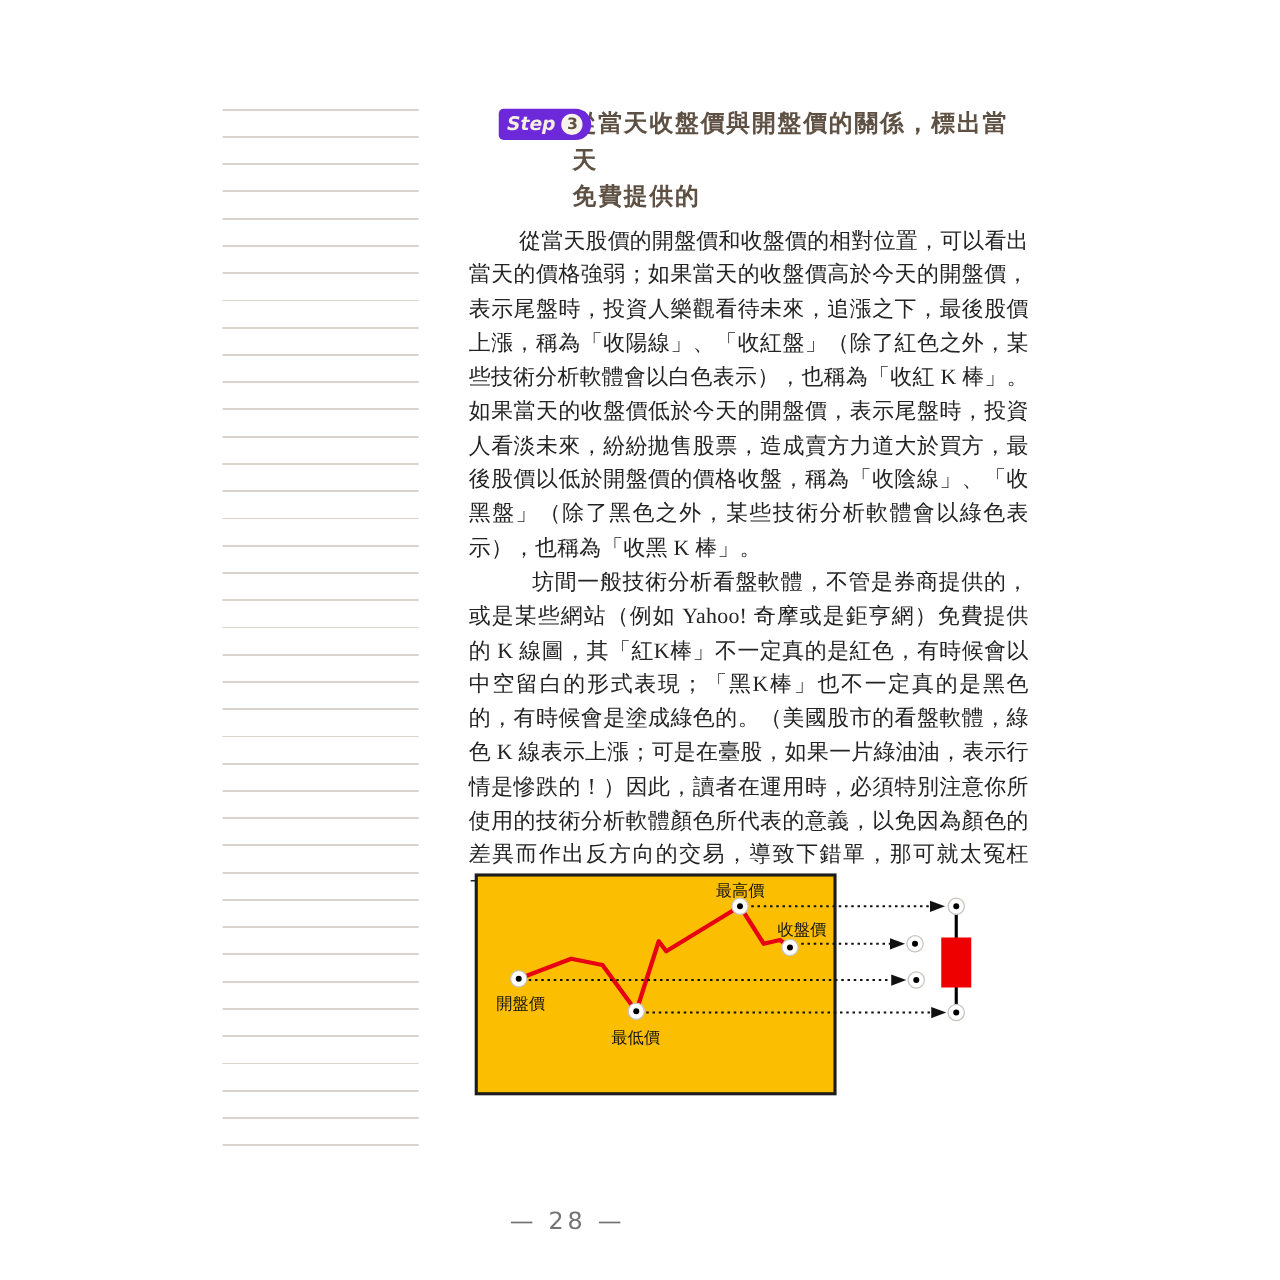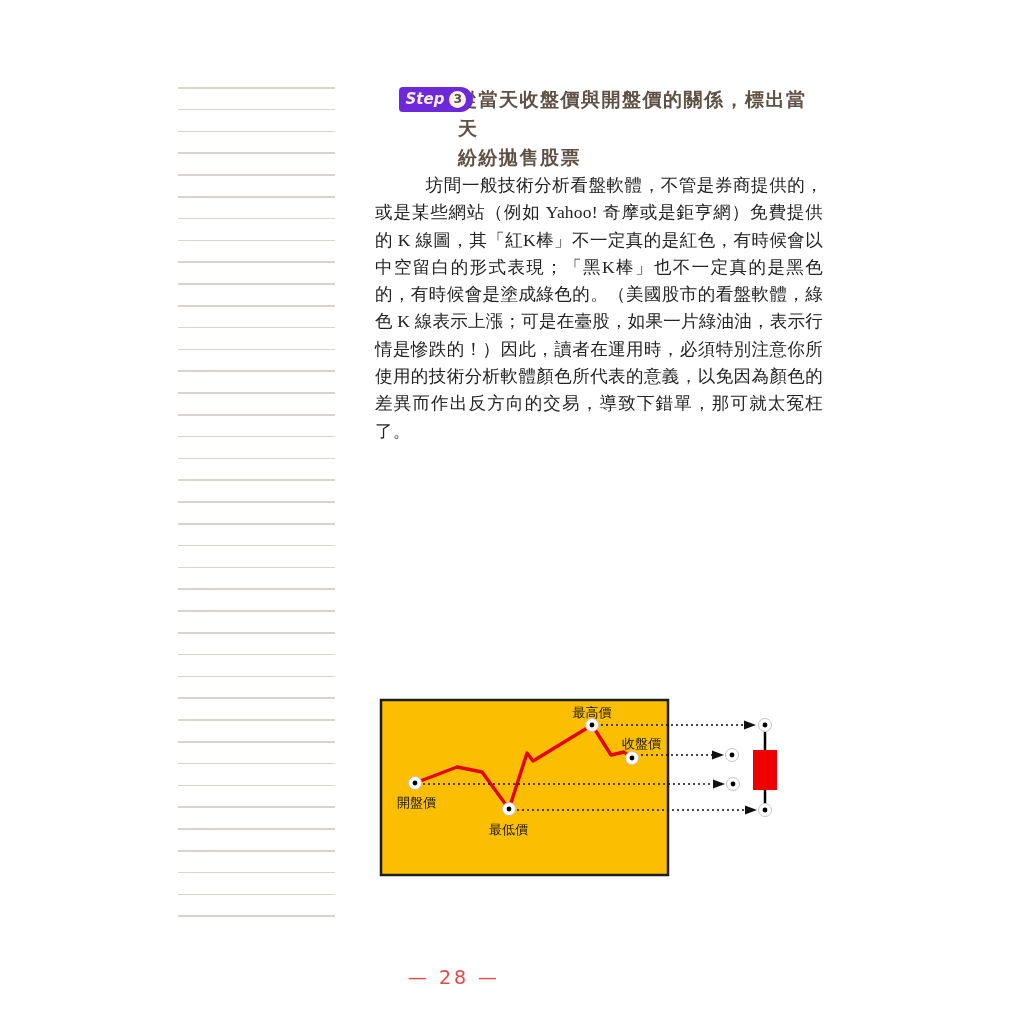--- a/index.html
+++ b/index.html
@@ -40,40 +40,41 @@
   }
   .para-1{margin-top:7px;text-indent:2.3em;}
   .para-2{text-indent:2.9em;}
   .diagram{position:absolute;left:375px;top:692px;width:432px;height:202px;}
   .diagram svg{display:block;}
   .diagram text{
     font-family:"Liberation Sans", sans-serif;font-size:13px;fill:#141414;
   }
   .page-number{
     position:absolute;top:966px;left:0;width:908px;text-align:center;
-    font-family:"DejaVu Sans", sans-serif;font-size:19px;color:#ef4444;
+    font-family:"DejaVu Sans", sans-serif;font-size:19px;color:#737373;
     letter-spacing:3px;
   }
 </style>
 </head>
 <body>
 
 <div class="ruled-lines"></div>
 
 <div class="content">
 
   <div class="step-header">
     <span class="step-badge">
       <span class="badge-label">Step</span>
       <span class="badge-num">3</span>
     </span>
     <span>從當天收盤價與開盤價的關係，標出當天</span><br>
-    <span>紛紛拋售股票</span>
+    <span>免費提供的</span>
   </div>
 
+  <p class="body-para para-1">從當天股價的開盤價和收盤價的相對位置，可以看出當天的價格強弱；如果當天的收盤價高於今天的開盤價，表示尾盤時，投資人樂觀看待未來，追漲之下，最後股價上漲，稱為「收陽線」、「收紅盤」（除了紅色之外，某些技術分析軟體會以白色表示），也稱為「收紅 K 棒」。如果當天的收盤價低於今天的開盤價，表示尾盤時，投資人看淡未來，紛紛拋售股票，造成賣方力道大於買方，最後股價以低於開盤價的價格收盤，稱為「收陰線」、「收黑盤」（除了黑色之外，某些技術分析軟體會以綠色表示），也稱為「收黑 K 棒」。</p>
   <p class="body-para para-2">坊間一般技術分析看盤軟體，不管是券商提供的，或是某些網站（例如 Yahoo! 奇摩或是鉅亨網）免費提供的 K 線圖，其「紅K棒」不一定真的是紅色，有時候會以中空留白的形式表現；「黑K棒」也不一定真的是黑色的，有時候會是塗成綠色的。（美國股市的看盤軟體，綠色 K 線表示上漲；可是在臺股，如果一片綠油油，表示行情是慘跌的！）因此，讀者在運用時，必須特別注意你所使用的技術分析軟體顏色所代表的意義，以免因為顏色的差異而作出反方向的交易，導致下錯單，那可就太冤枉了。</p>
 
 </div>
 
 <div class="diagram">
   <svg width="432" height="202" viewBox="0 0 432 202">
 
     <rect x="6" y="8" width="287" height="175" stroke="#1c1c1c" stroke-width="2.5" fill="#fcbe00"></rect>
 
     <polyline points="40,91 82,75 107,80 134,117 152,61 158,69 217,33 236,63 249,60 257,66" fill="none" stroke-width="3.4" stroke-linejoin="round" stroke-linecap="round" stroke="#e60012"></polyline>

